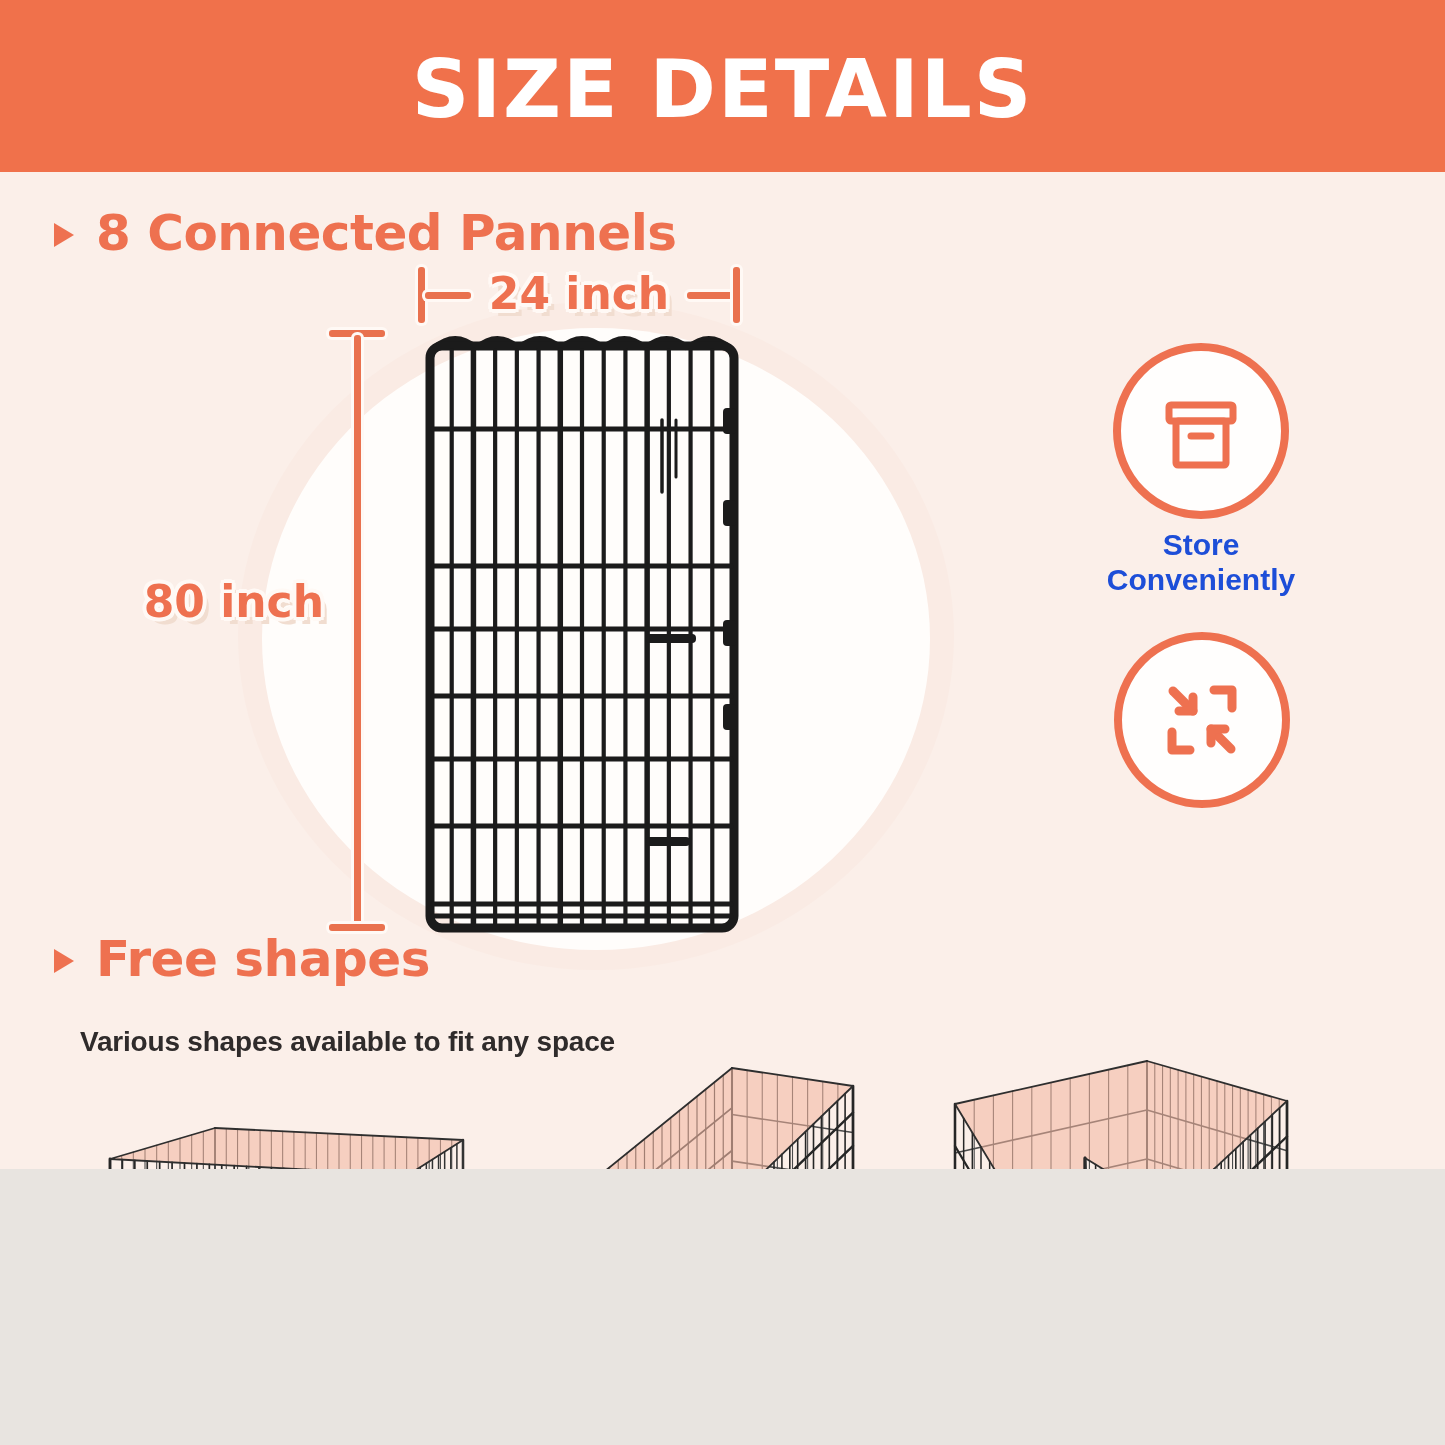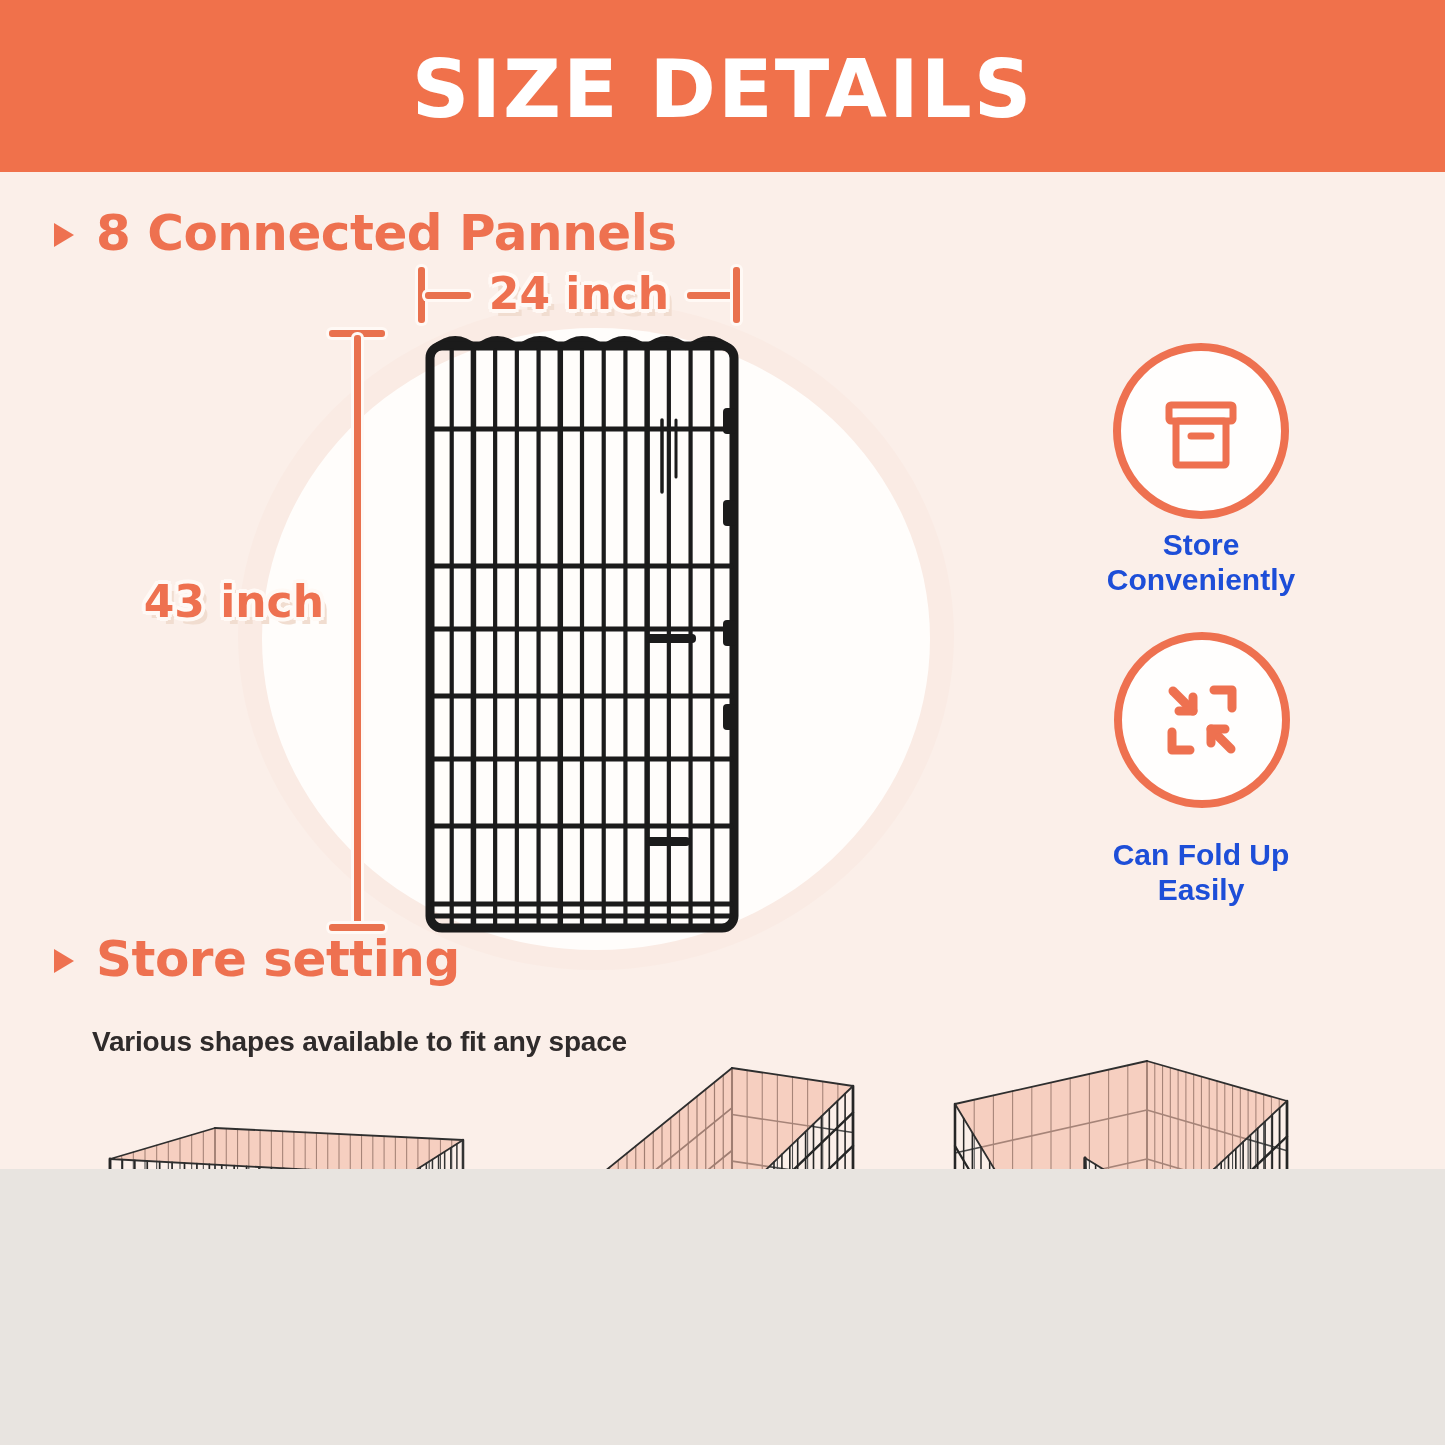--- a/index.html
+++ b/index.html
@@ -35,21 +35,21 @@
     width:0;height:0;border-left:20px solid var(--accent,#EE7150);
     border-top:12px solid transparent;border-bottom:12px solid transparent;
     margin-top:4px;
   }
   .section-heading .h-text{
     color:var(--accent,#EE7150);font-size:50px;font-weight:bold;letter-spacing:-0.5px;
   }
   #heading-panels{left:54px;top:204px;}
   #heading-free{left:54px;top:930px;}
   .subtitle{
-    position:absolute;left:92px;top:1026px;
+    position:absolute;left:80px;top:1026px;
     color:var(--dark,#2F2B2B);font-size:28px;font-weight:600;letter-spacing:-0.2px;
     font-family:"Liberation Sans","DejaVu Sans",sans-serif;
   }
   
   .dim-label{
     color:var(--accent,#EE7150);font-size:44px;font-weight:bold;white-space:nowrap;
     text-shadow:
       -3px -3px 0 #FFF9F5, 3px -3px 0 #FFF9F5, -3px 3px 0 #FFF9F5, 3px 3px 0 #FFF9F5,
       -4px 0 0 #FFF9F5, 4px 0 0 #FFF9F5, 0 -4px 0 #FFF9F5, 0 4px 0 #FFF9F5,
       6px 7px 0 #F1DDD0;
@@ -123,21 +123,21 @@
     <div class="dim-label">24 inch</div>
     <div class="hseg"></div>
     <div class="tick"></div>
   </div>
 
   <div id="dim-height">
     <div class="hcap cap-top"></div>
     <div class="vseg"></div>
     <div class="hcap cap-bottom"></div>
   </div>
-  <div class="dim-label" id="label-height">43 inch</div>
+  <div class="dim-label" id="label-height">80 inch</div>
 
   <svg id="panel-svg" width="316" height="604" viewBox="0 0 316 604">
       <path d="M 10 16 Q 31.142857142857142 -2 52.285714285714285 16" fill="none" stroke="#1B1B1B" stroke-width="6"></path>
       <path d="M 52.285714285714285 16 Q 73.42857142857143 -2 94.57142857142857 16" fill="none" stroke="#1B1B1B" stroke-width="6"></path>
       <path d="M 94.57142857142857 16 Q 115.71428571428571 -2 136.85714285714286 16" fill="none" stroke="#1B1B1B" stroke-width="6"></path>
       <path d="M 136.85714285714286 16 Q 158 -2 179.14285714285714 16" fill="none" stroke="#1B1B1B" stroke-width="6"></path>
       <path d="M 179.14285714285714 16 Q 200.28571428571428 -2 221.42857142857142 16" fill="none" stroke="#1B1B1B" stroke-width="6"></path>
       <path d="M 221.42857142857142 16 Q 242.57142857142856 -2 263.7142857142857 16" fill="none" stroke="#1B1B1B" stroke-width="6"></path>
       <path d="M 263.7142857142857 16 Q 284.8571428571429 -2 306 16" fill="none" stroke="#1B1B1B" stroke-width="6"></path>
       <rect x="6" y="14" width="304" height="582" rx="12" fill="none" stroke="#1B1B1B" stroke-width="9"></rect>
@@ -184,25 +184,24 @@
   <div class="feature-circle" id="feature-circle-fold">
     <svg width="100" height="100" viewBox="0 0 100 100" fill="none" stroke="#EE7150" stroke-width="9" stroke-linecap="round" stroke-linejoin="round">
       <line x1="21" y1="21" x2="41" y2="41"></line>
       <polyline points="41,27 41,41 27,41"></polyline>
       <polyline points="62,20 80,20 80,38"></polyline>
       <polyline points="20,62 20,80 38,80"></polyline>
       <line x1="79" y1="79" x2="59" y2="59"></line>
       <polyline points="59,73 59,59 73,59"></polyline>
     </svg>
   </div>
-  <div class="feature-label" id="feature-label-fold">Can Fold Up Easily</div>
 
   <div class="section-heading" id="heading-free">
     <div class="tri-bullet"></div>
-    <div class="h-text">Store setting</div>
+    <div class="h-text">Free shapes</div>
   </div>
   <div class="subtitle">Various shapes available to fit any space</div>
 
   <svg id="pen-square" width="405" height="322" viewBox="0 0 405 322">
       <line x1="32" y1="43" x2="32" y2="293" stroke="#4a4a4a" stroke-width="1.1" stroke-linecap="round"></line>
       <line x1="43.666666666666664" y1="39.55555555555556" x2="43.666666666666664" y2="289.55555555555554" stroke="#4a4a4a" stroke-width="1.1" stroke-linecap="round"></line>
       <line x1="55.33333333333333" y1="36.111111111111114" x2="55.33333333333333" y2="286.1111111111111" stroke="#4a4a4a" stroke-width="1.1" stroke-linecap="round"></line>
       <line x1="67" y1="32.66666666666667" x2="67" y2="282.6666666666667" stroke="#4a4a4a" stroke-width="1.1" stroke-linecap="round"></line>
       <line x1="78.66666666666666" y1="29.22222222222222" x2="78.66666666666666" y2="279.22222222222223" stroke="#4a4a4a" stroke-width="1.1" stroke-linecap="round"></line>
       <line x1="90.33333333333334" y1="25.77777777777778" x2="90.33333333333334" y2="275.77777777777777" stroke="#4a4a4a" stroke-width="1.1" stroke-linecap="round"></line>

